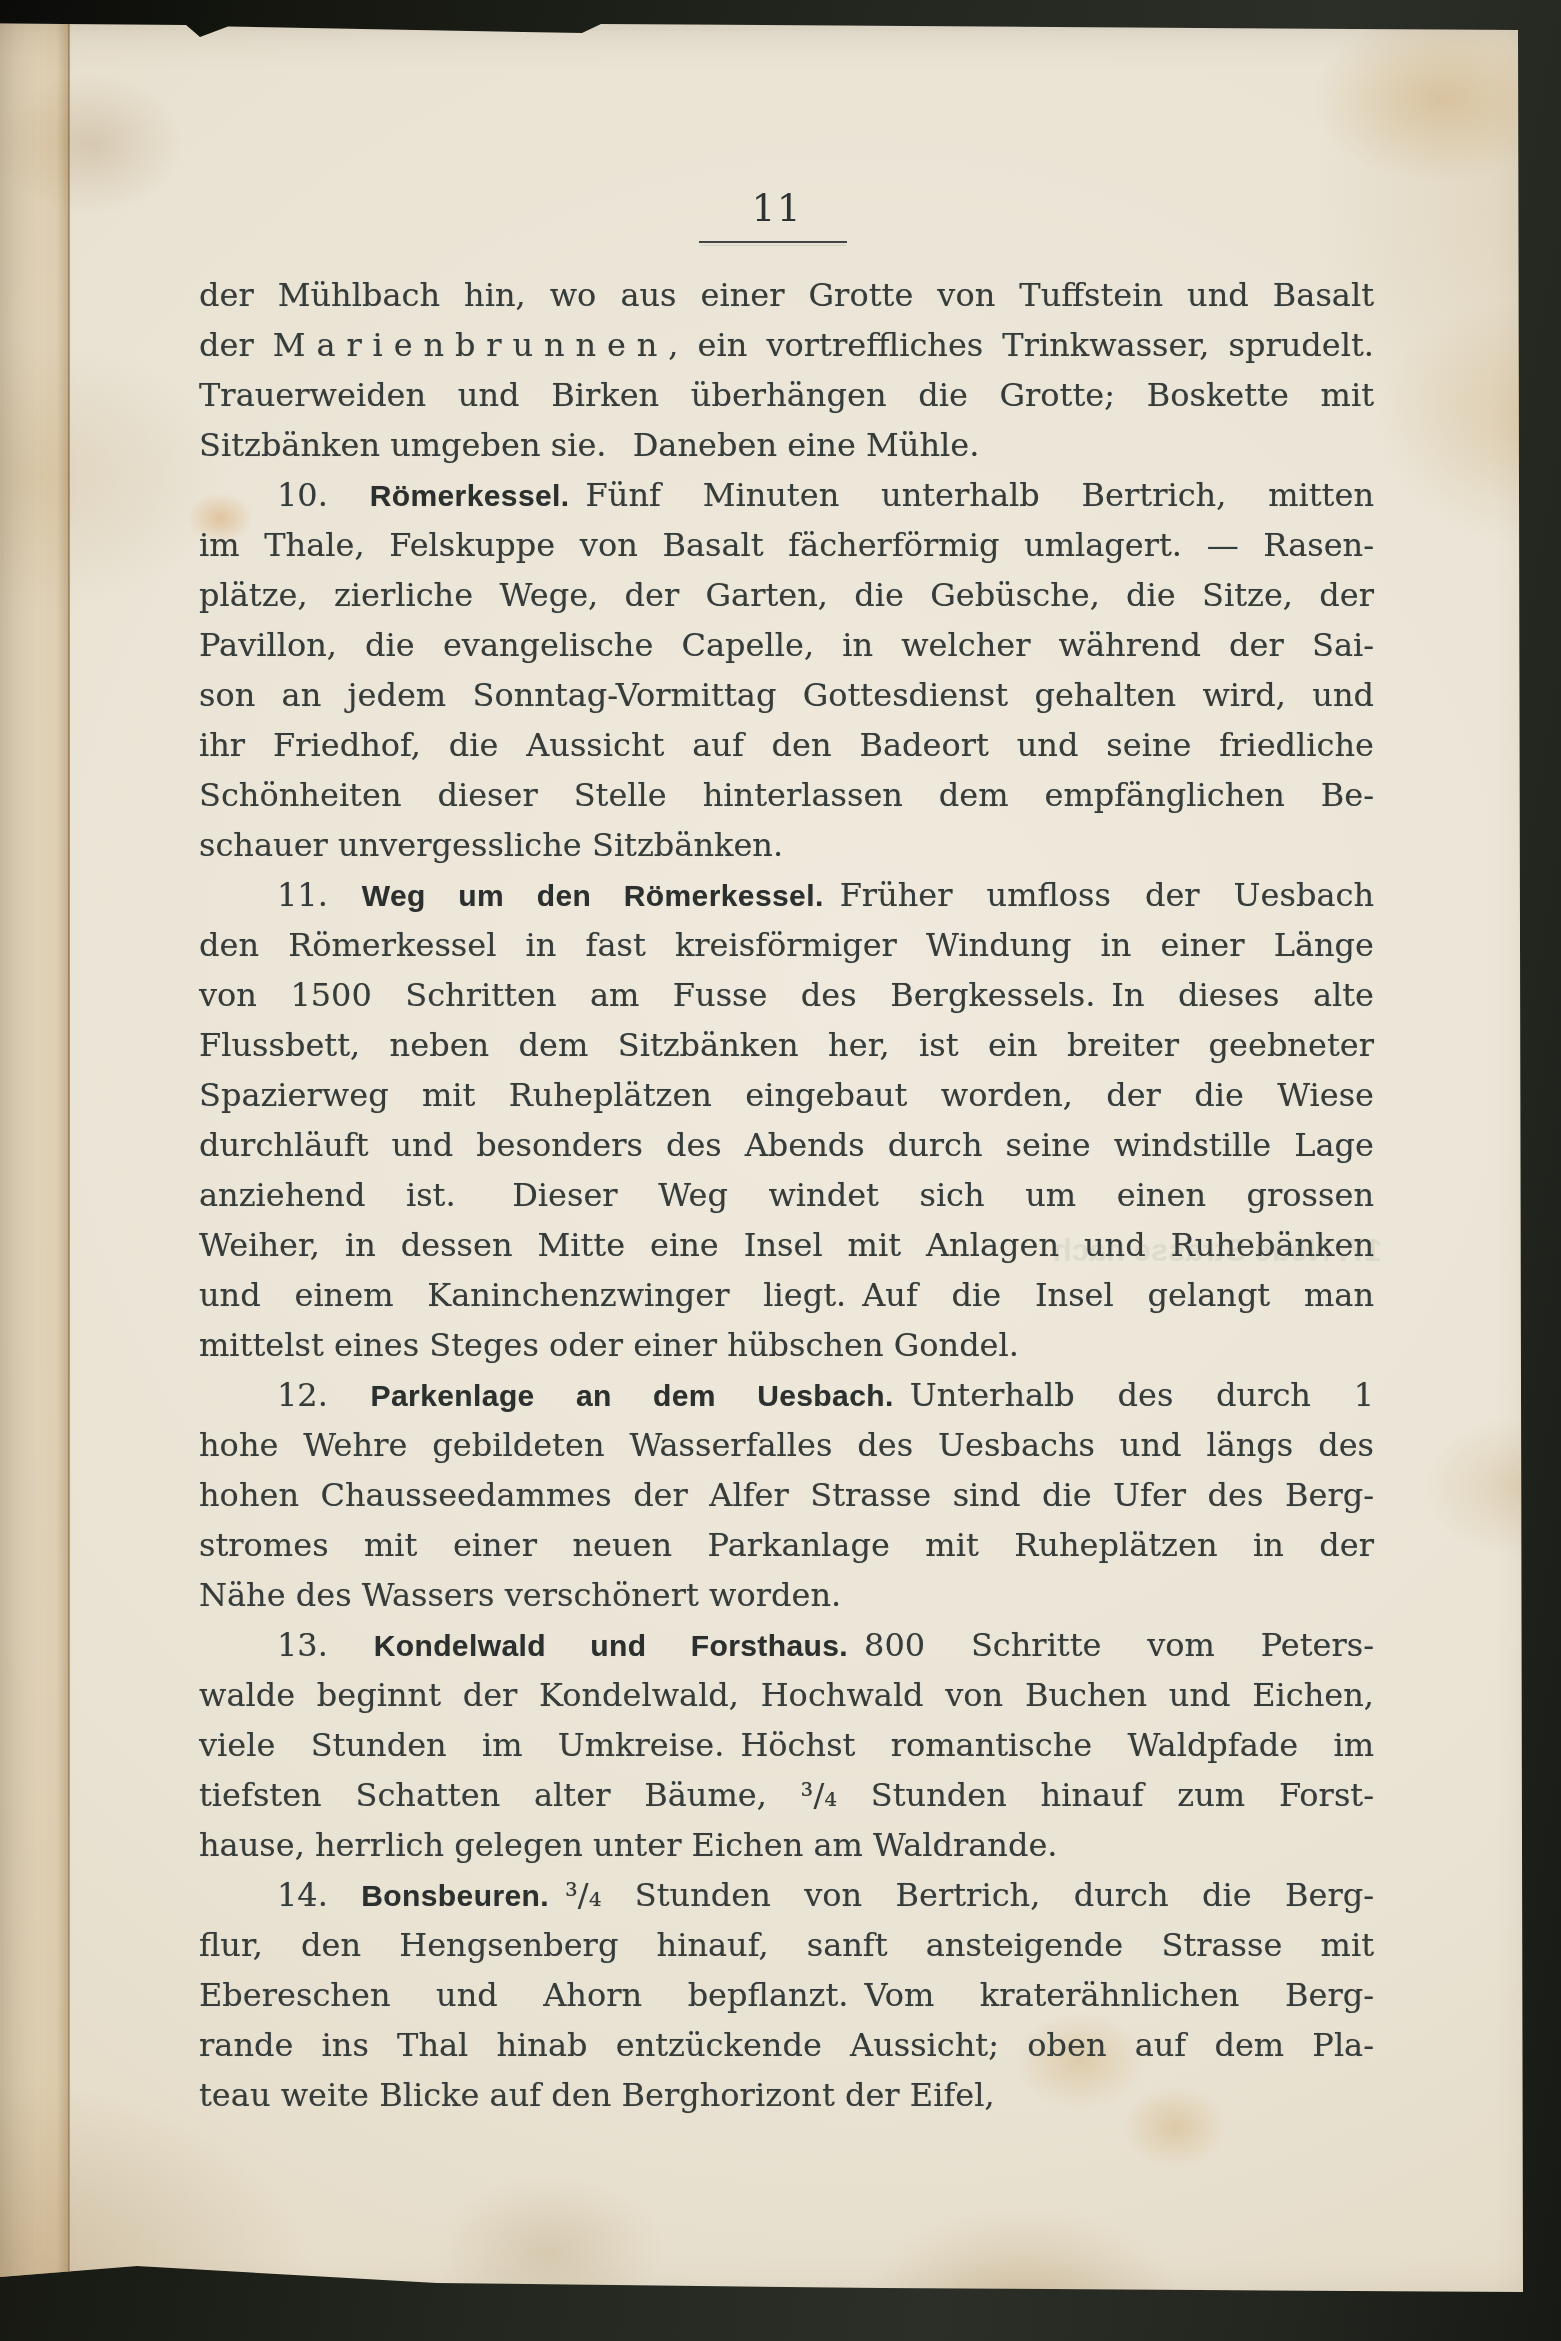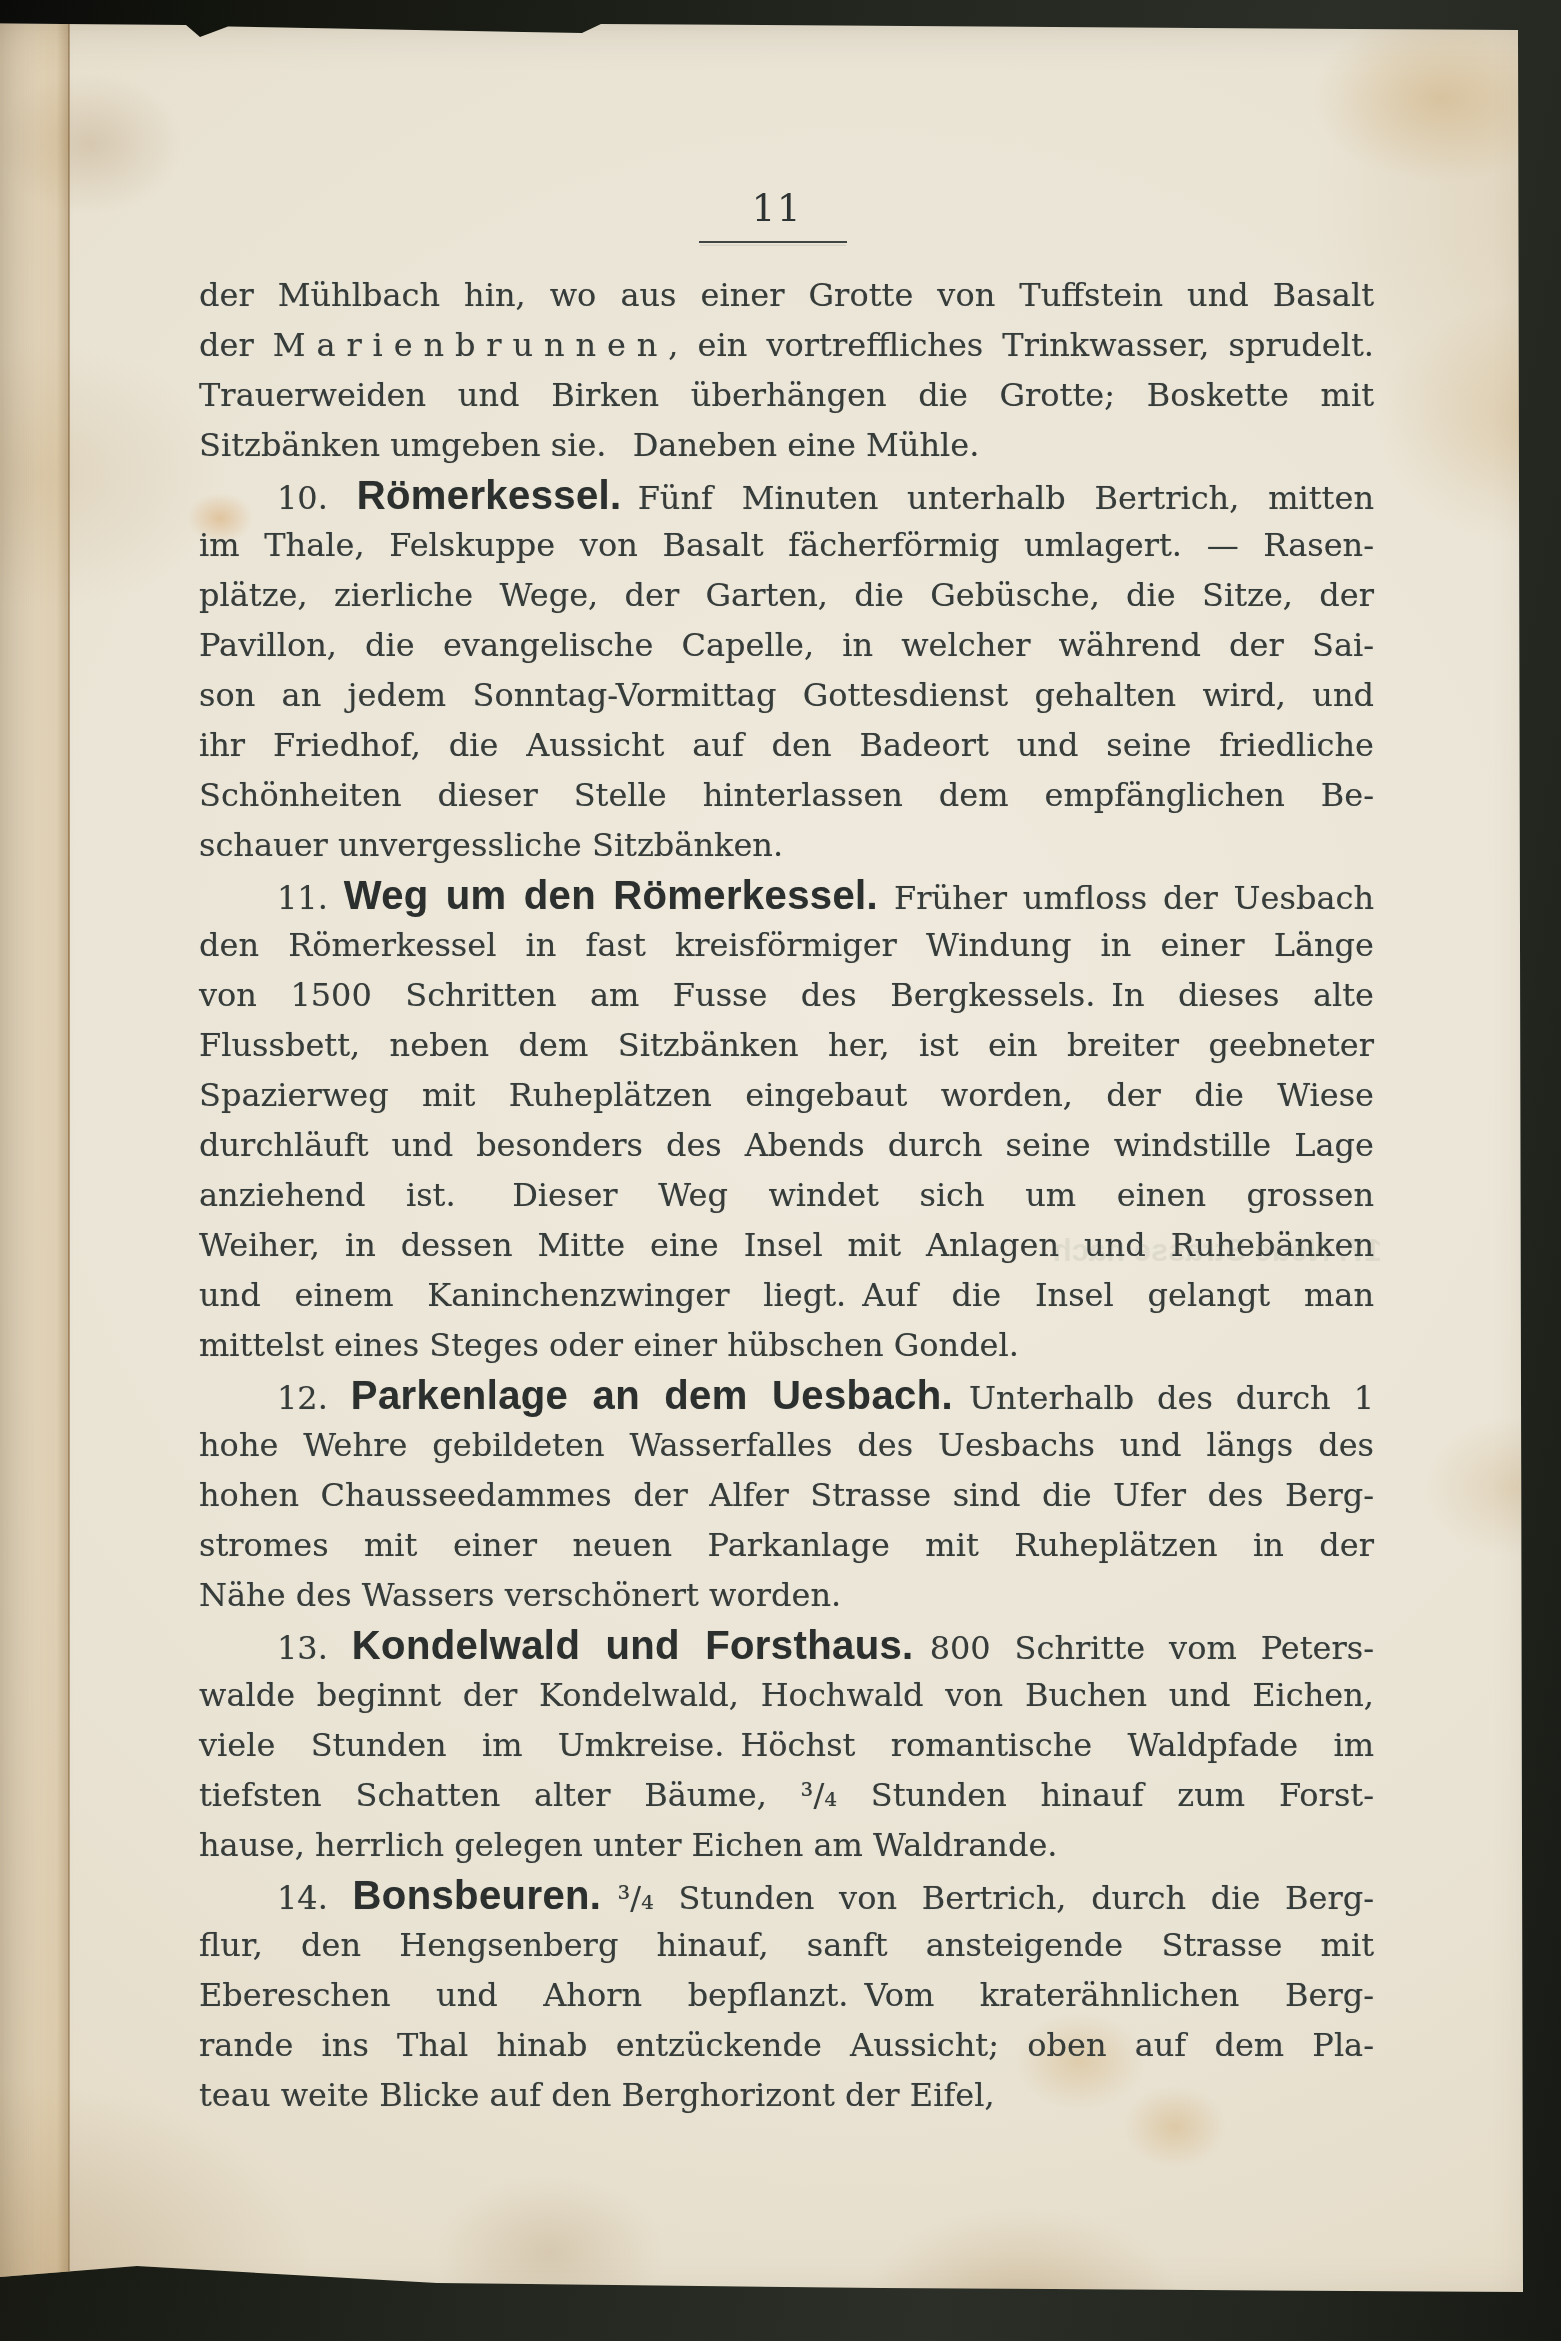--- a/index.html
+++ b/index.html
@@ -54,21 +54,21 @@
   .text {
     position: absolute; left: 199px; top: 270px; width: 1175px;
     font-size: 32px; line-height: 50px; color: #363c3a;
     text-shadow: 0 0 0.8px rgba(54,60,58,0.35);
   }
   .line { height: 50px; text-align: justify; text-align-last: justify; }
   .line.last { text-align-last: left; }
   .line.indent { text-indent: 78px; }
   .bold {
     font-family: "Liberation Sans", sans-serif; font-weight: 700;
-    font-size: 40px; color: #2b302e; letter-spacing: 0.4px;
+    font-size: 30px; color: #2b302e; letter-spacing: 0.4px;
   }
   .spaced { letter-spacing: 0.34em; }
   .ghost {
     position: absolute; left: 898px; top: 1233px; width: 484px;
     transform: scaleX(-1);
     font-family: "Liberation Sans", sans-serif; font-weight: 700; font-size: 31px;
     color: rgba(75,85,80,0.09);
   }
 </style>
 </head>

